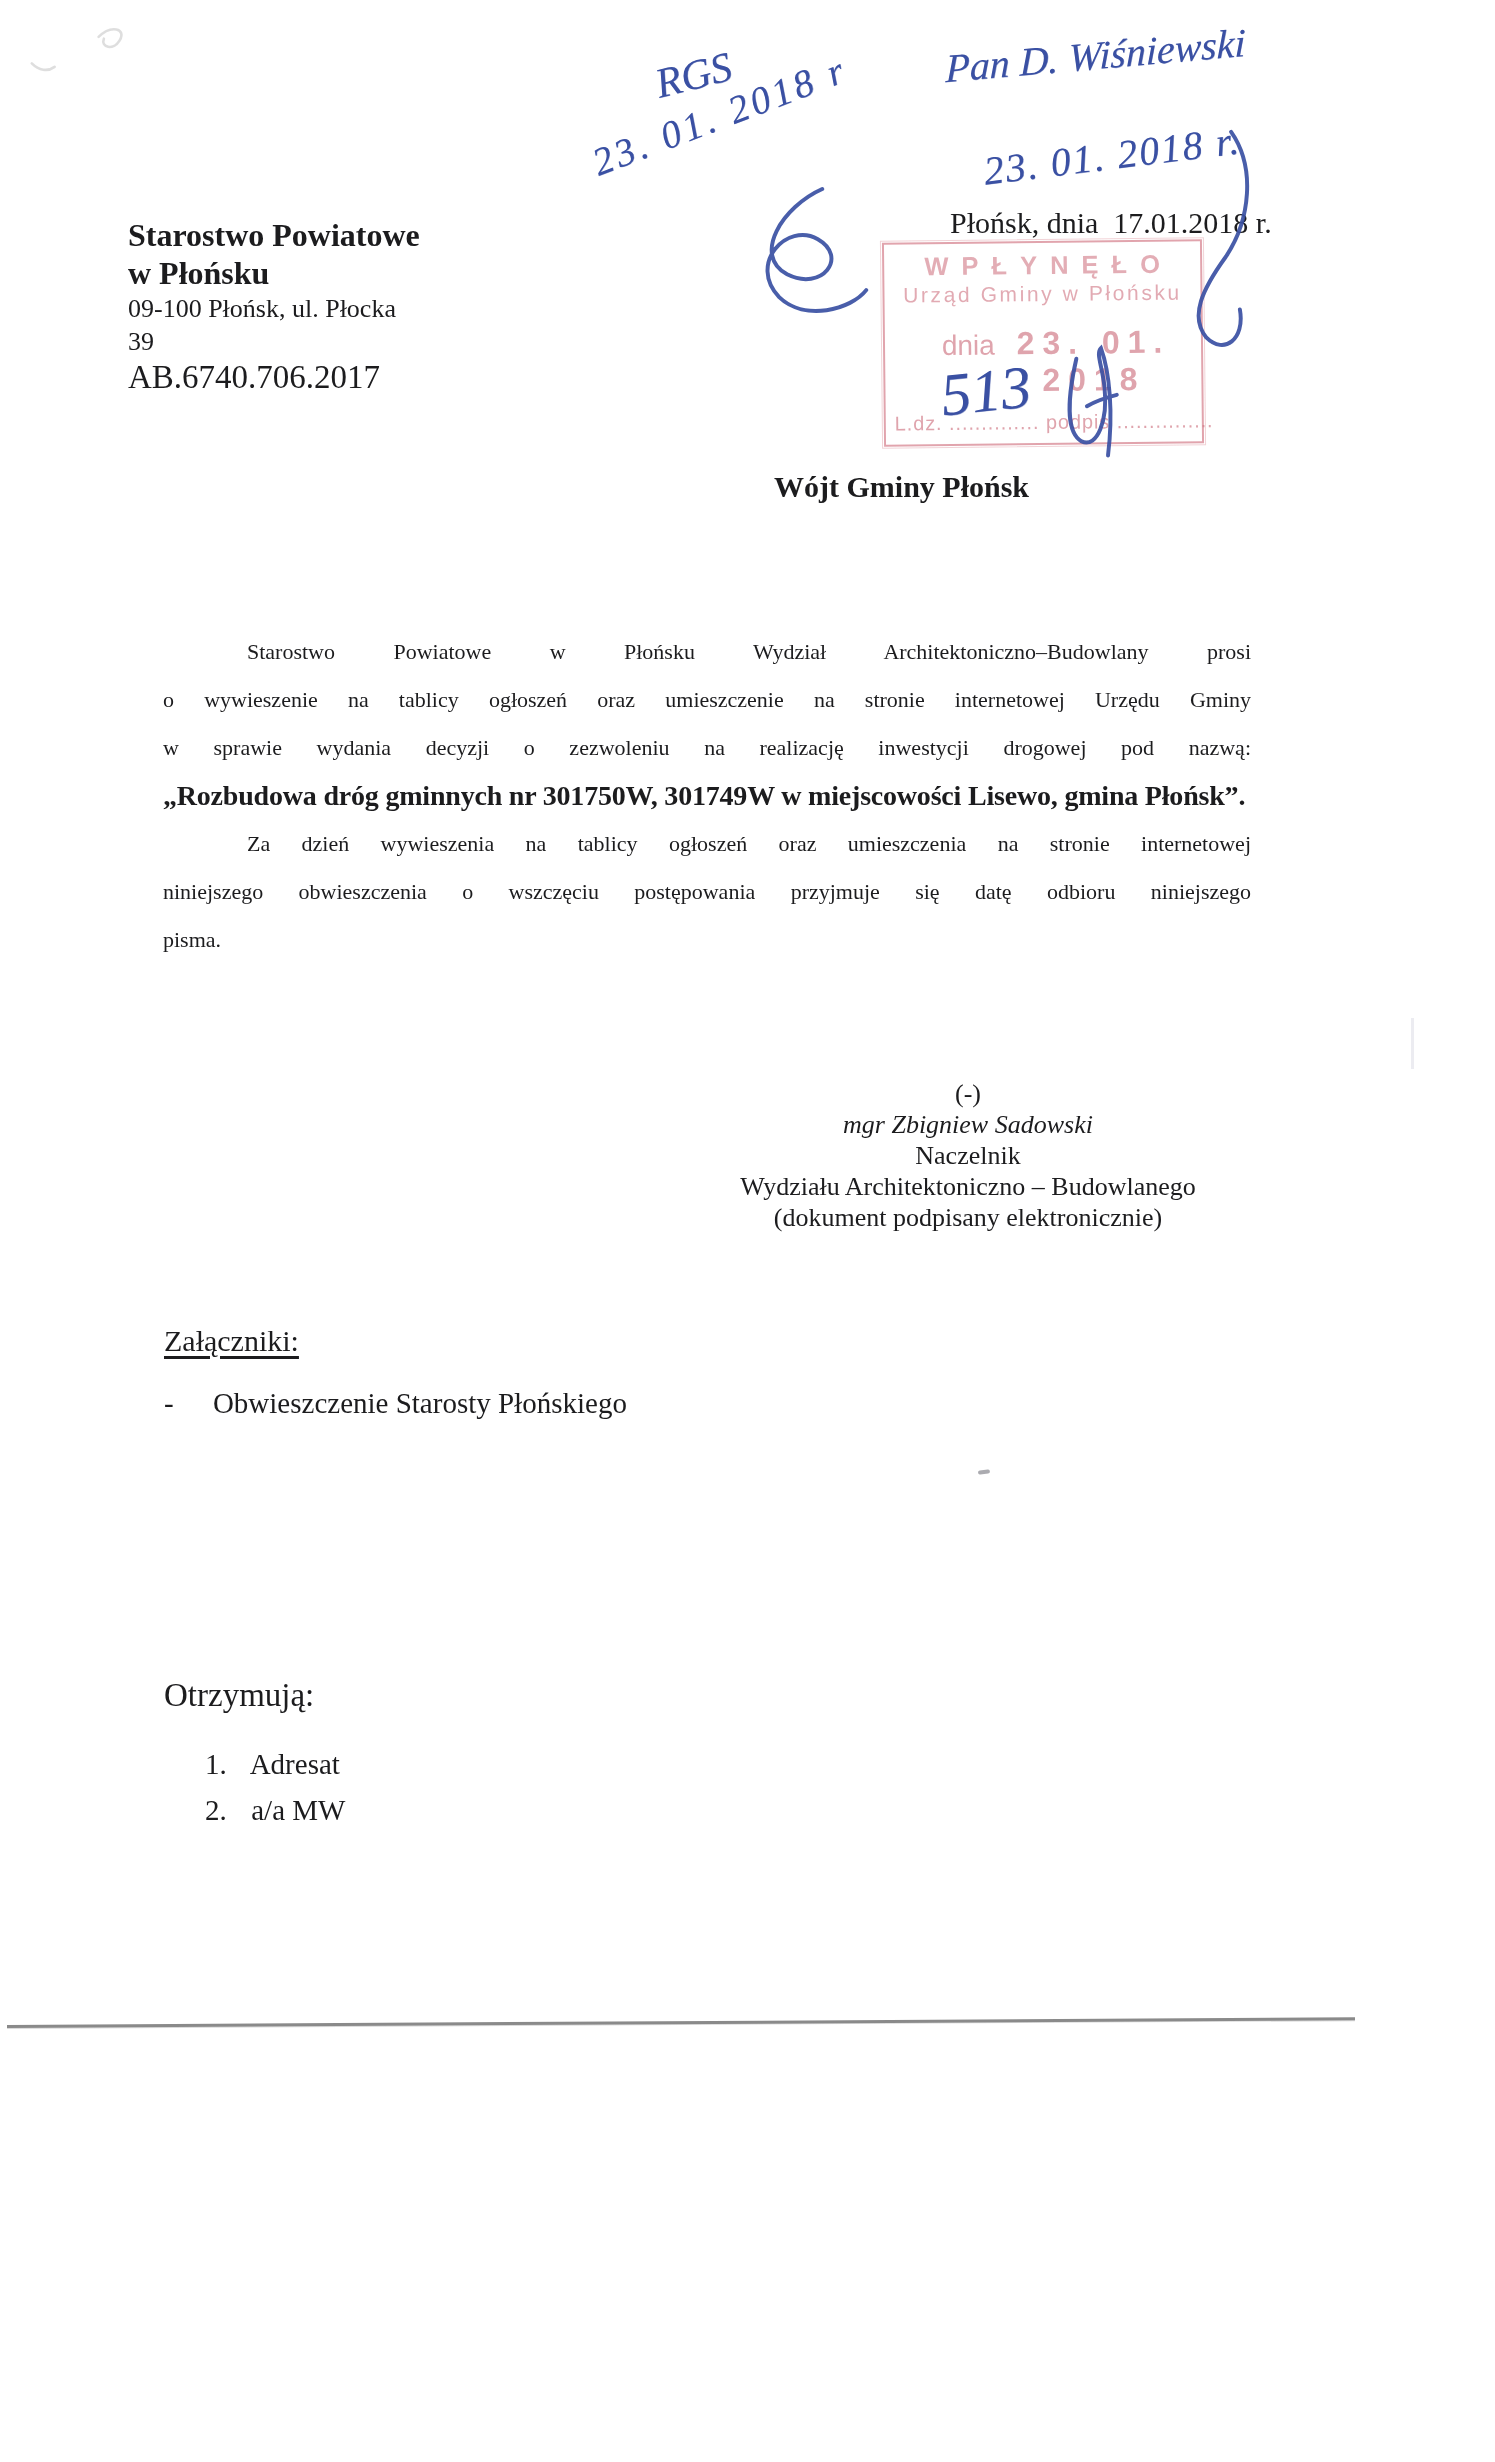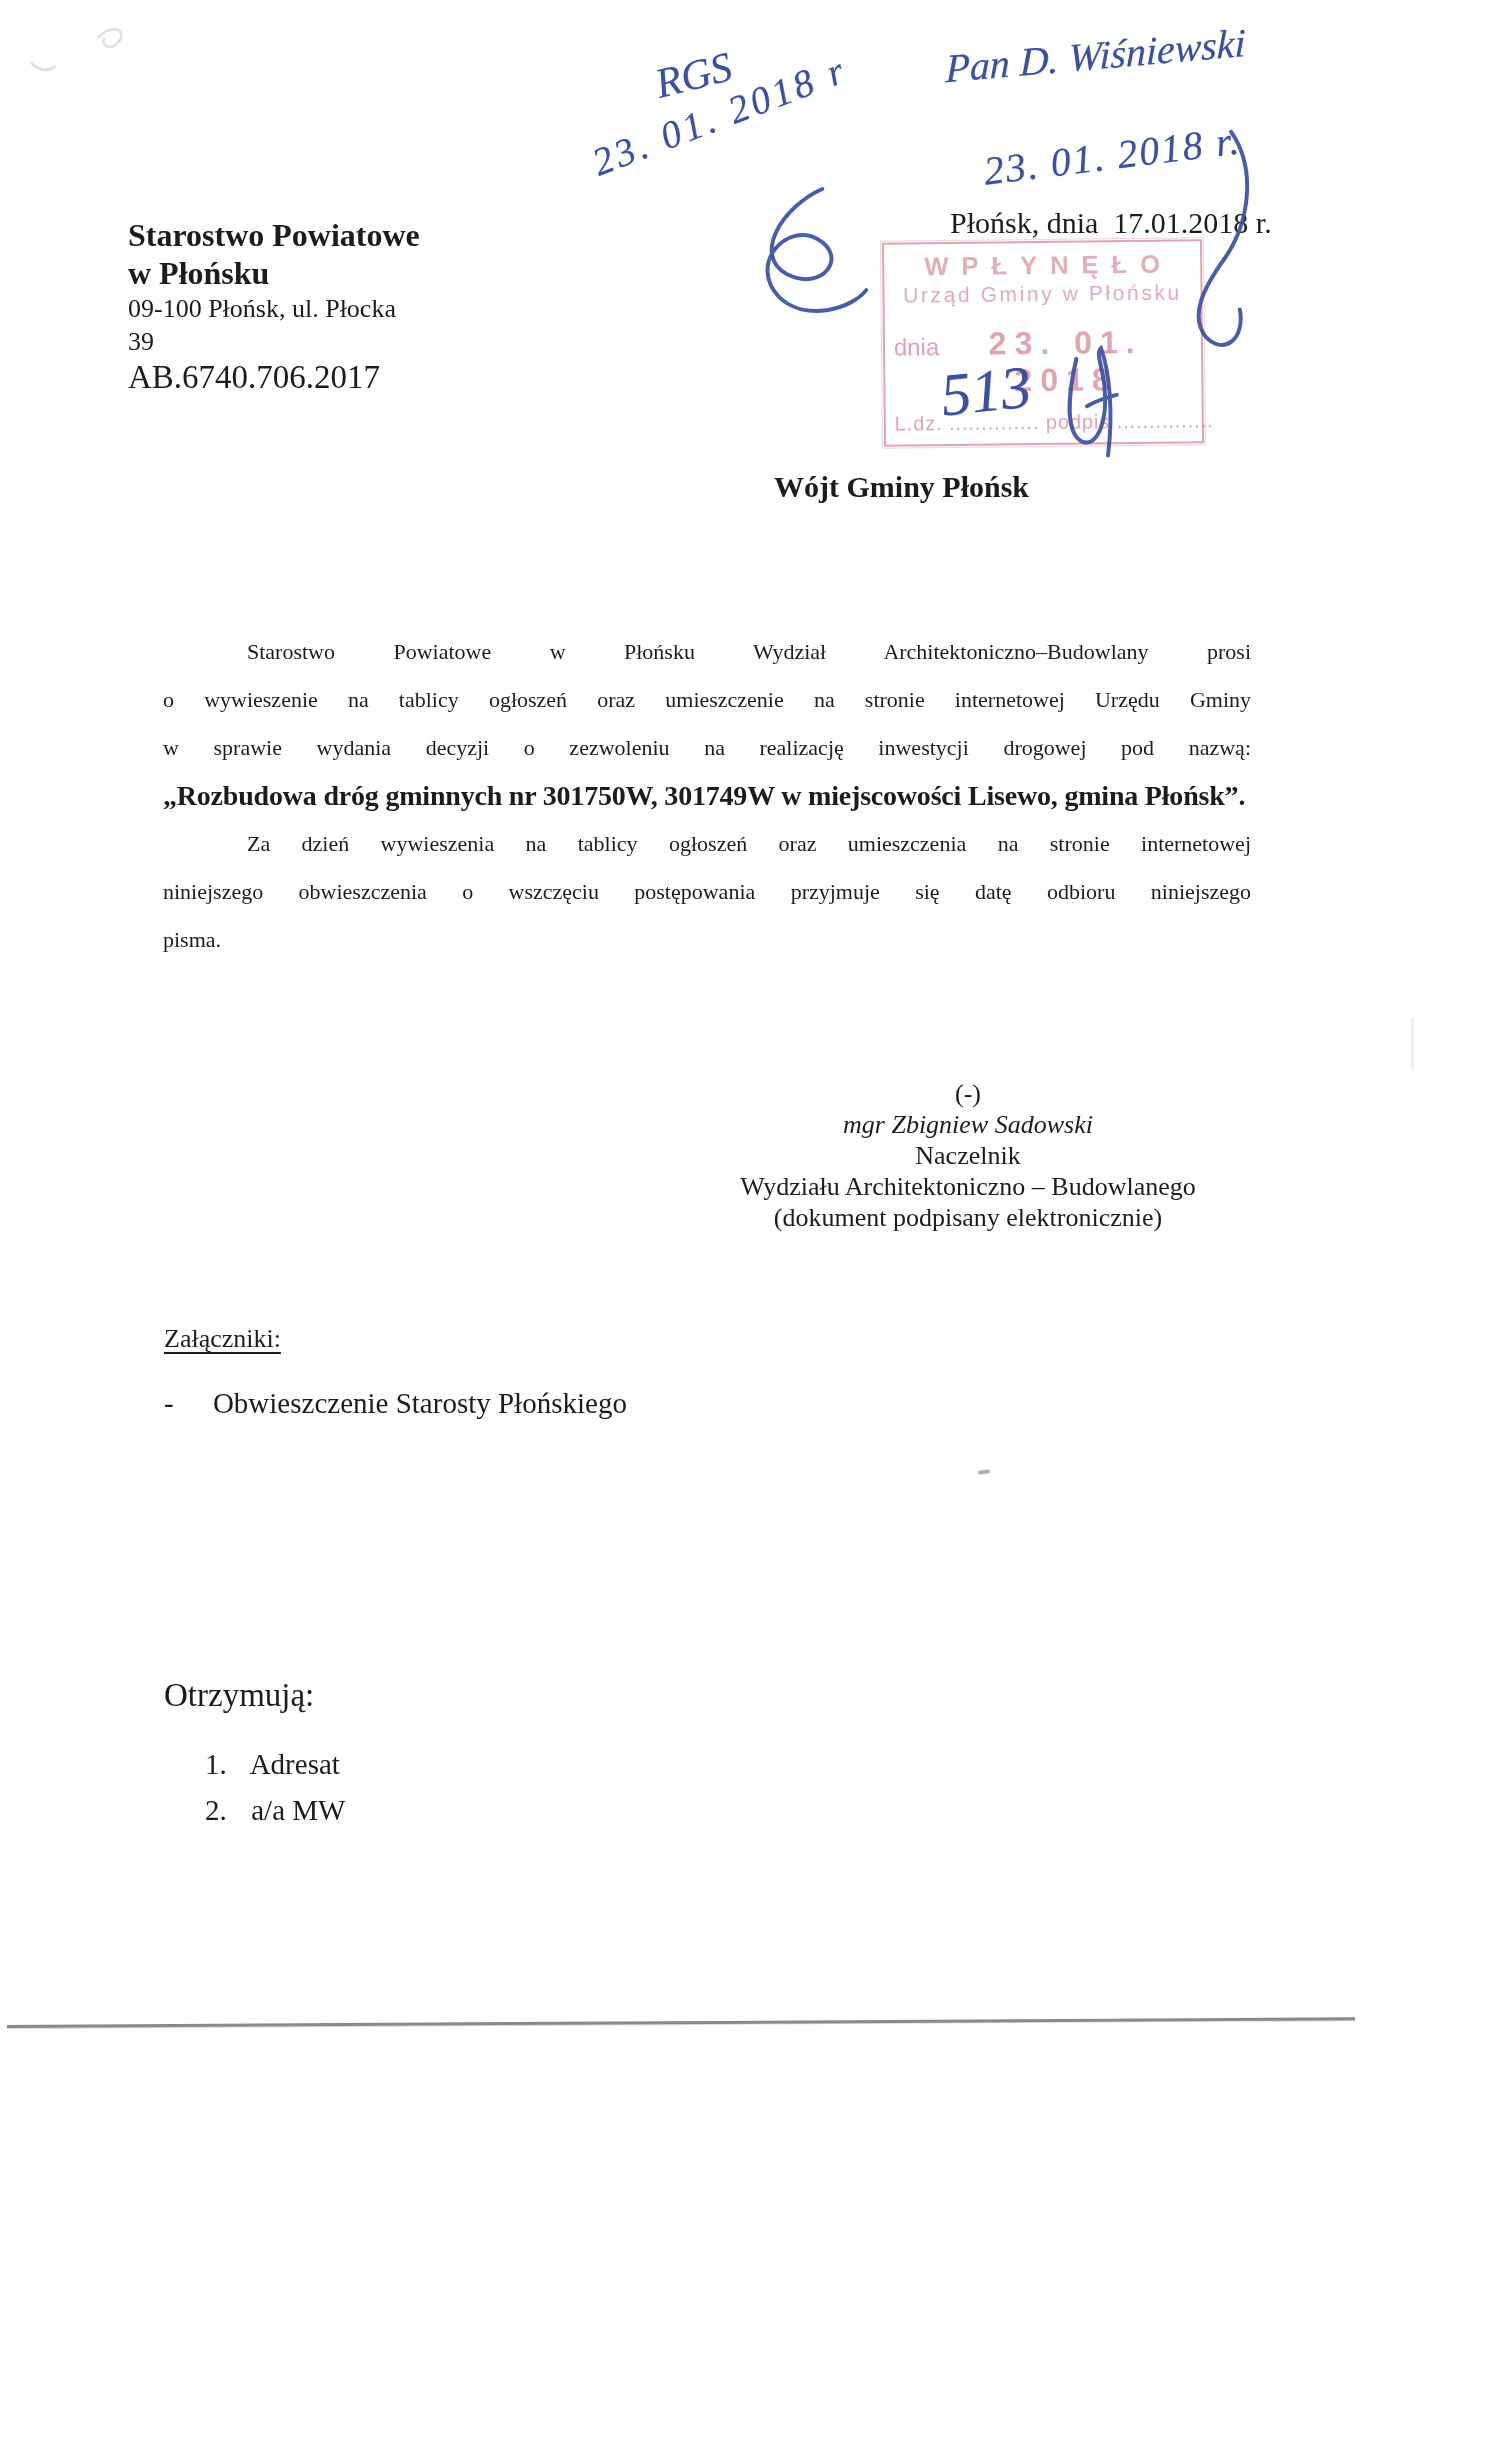--- a/index.html
+++ b/index.html
@@ -16,21 +16,21 @@
 
   .place-date{left:950px;top:206px;font-size:30px;white-space:pre;}
 
   
   .stamp{left:883px;top:241px;width:320px;height:204px;transform:rotate(-0.6deg);
          border:2.6px solid rgba(217,139,150,.78);outline:0.9px solid rgba(217,139,150,.38);outline-offset:1.8px;
          color:rgba(211,126,139,.88);font-family:"Liberation Sans",sans-serif;}
   .stamp .st1{margin-top:8px;text-align:center;font-weight:700;font-size:25.5px;letter-spacing:13px;padding-left:13px;opacity:.72;}
   .stamp .st2{text-align:center;font-size:21px;letter-spacing:2.6px;margin-top:1.8px;opacity:.75;}
   .stamp .st3{margin-top:19.3px;display:flex;align-items:baseline;padding:0 8.8px;}
-  .stamp .dnia{font-size:24px;opacity:.8;}
+  .stamp .dnia{font-size:28px;opacity:.8;margin-left:48px;}
   .stamp .stdate{flex:1;text-align:center;font-size:32px;font-weight:700;letter-spacing:8px;opacity:.8;}
   .stamp .st4{position:absolute;bottom:8.8px;left:8.8px;right:7px;font-size:20px;letter-spacing:0.9px;opacity:.8;white-space:nowrap;}
 
   
   .hw{color:#3a50a3;font-style:italic;text-shadow:0.4px 0.4px 0.6px rgba(58,80,163,.45);white-space:nowrap;}
   .hw-rgs{left:655px;top:51px;font-size:42px;transform:rotate(-14deg);}
   .hw-ldate{left:594px;top:141px;font-size:39px;letter-spacing:3.5px;transform:rotate(-21deg);transform-origin:left center;}
   .hw-name{left:945px;top:32px;font-size:40px;transform:rotate(-5deg) skewX(-6deg);}
   .hw-rdate{left:983px;top:132px;font-size:40px;letter-spacing:1.8px;transform:rotate(-7deg);}
   .hw-513{left:941px;top:357px;font-size:60px;transform:rotate(-6deg);z-index:6;}
@@ -42,21 +42,21 @@
   .bl{font-size:22px;line-height:48px;height:48px;text-align:justify;text-align-last:justify;white-space:nowrap;}
   .bl.indent{text-indent:84px;}
   .bl.noj{text-align:left;text-align-last:left;}
   .bl.boldline{font-weight:bold;font-size:28px;letter-spacing:-0.2px;}
 
   
   .signoff{left:704px;top:1078px;width:528px;text-align:center;}
   .sl{font-size:26px;line-height:31px;height:31px;white-space:nowrap;}
   .sl.italic{font-style:italic;}
 
-  .attach-head{left:164px;top:1324px;font-size:26px;text-decoration:underline;text-underline-offset:5.3px;}
+  .attach-head{left:164px;top:1324px;font-size:30px;text-decoration:underline;text-underline-offset:5.3px;}
   .attach-item{left:164px;top:1387px;font-size:29px;}
   .attach-item .dash{display:inline-block;}
   .attach-item .txt{margin-left:32px;}
 
   .recip-head{left:164px;top:1677px;font-size:33px;}
   .recip-item{left:205px;font-size:29px;}
   .recip-item .no{display:inline-block;width:39px;}
   .ri1{top:1748px;} .ri2{top:1783px;margin-top:11px;}
 
   

